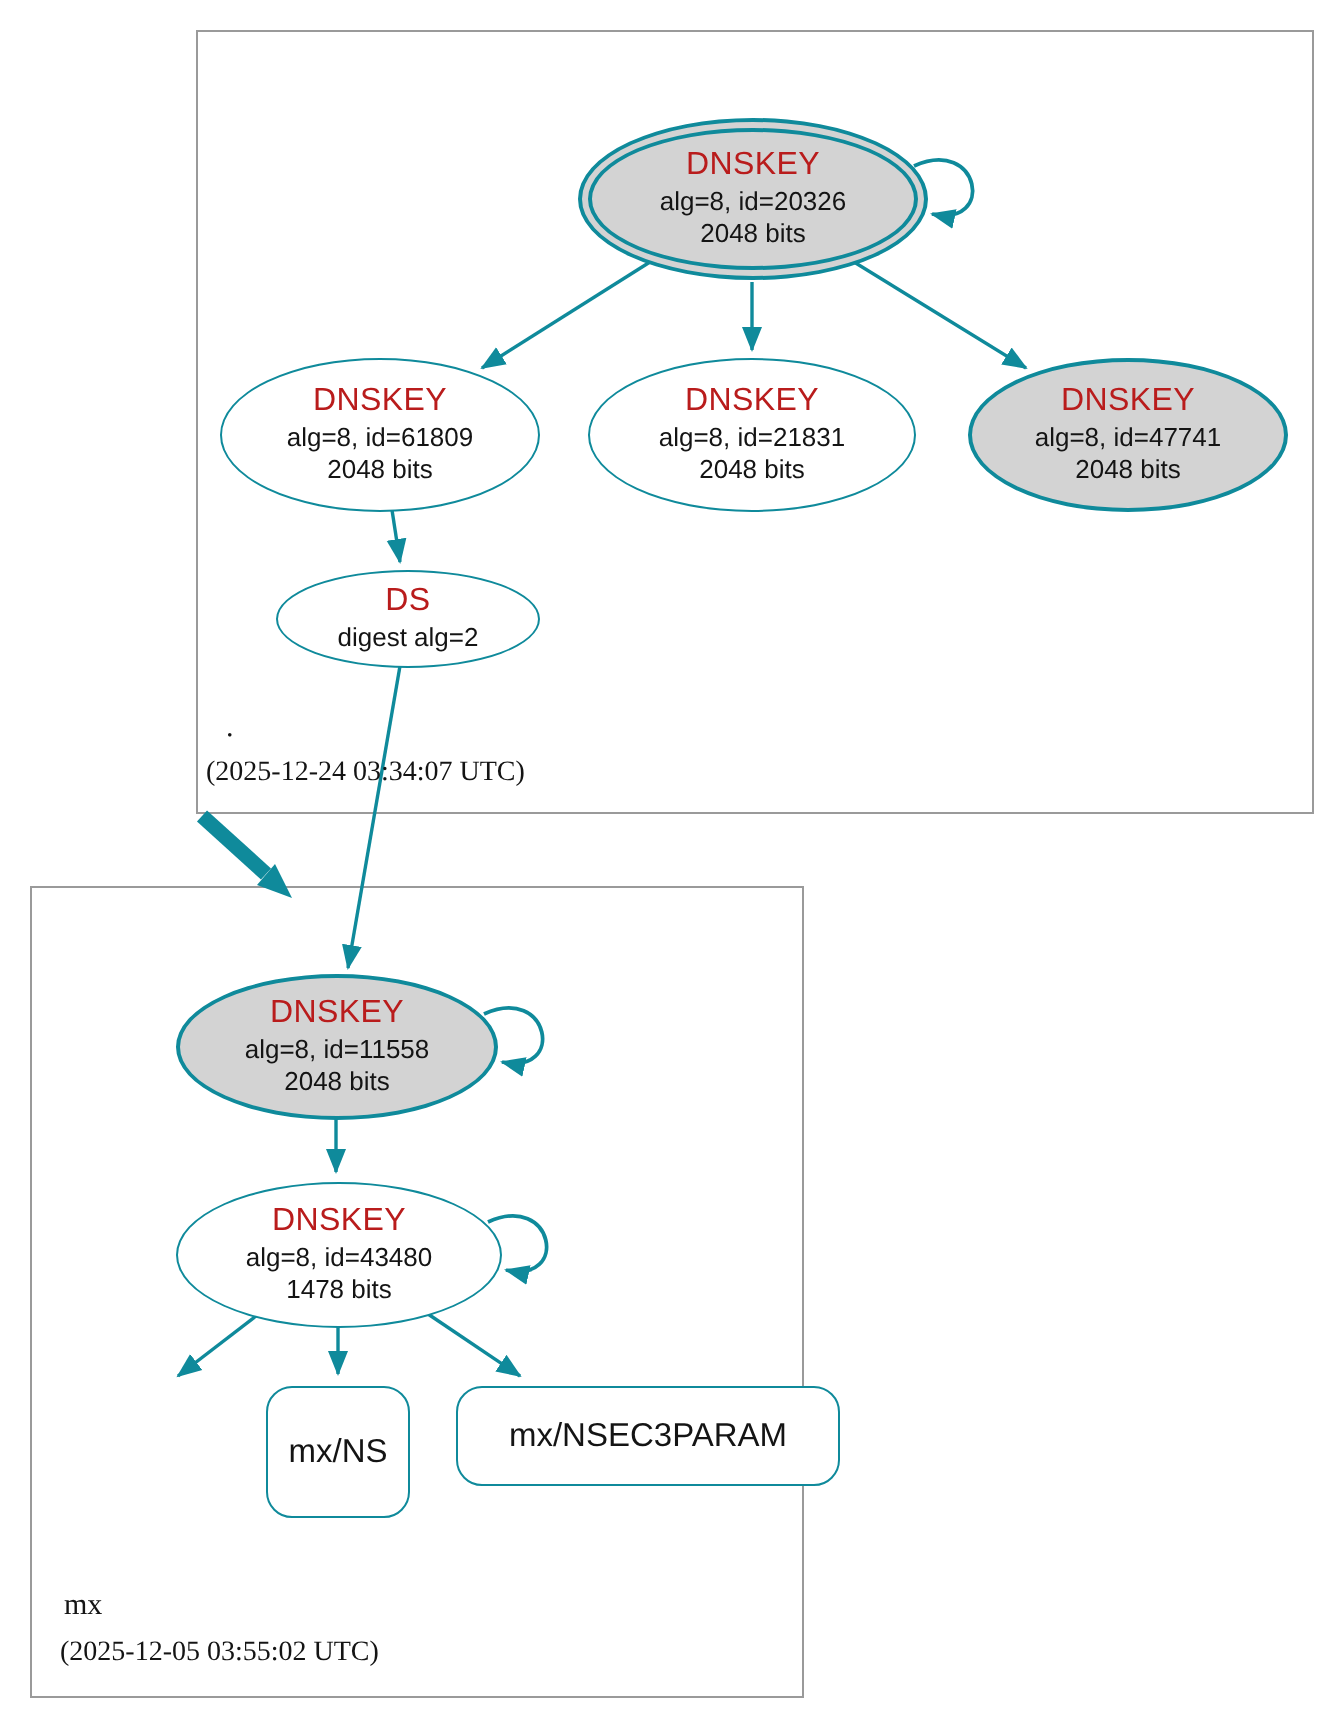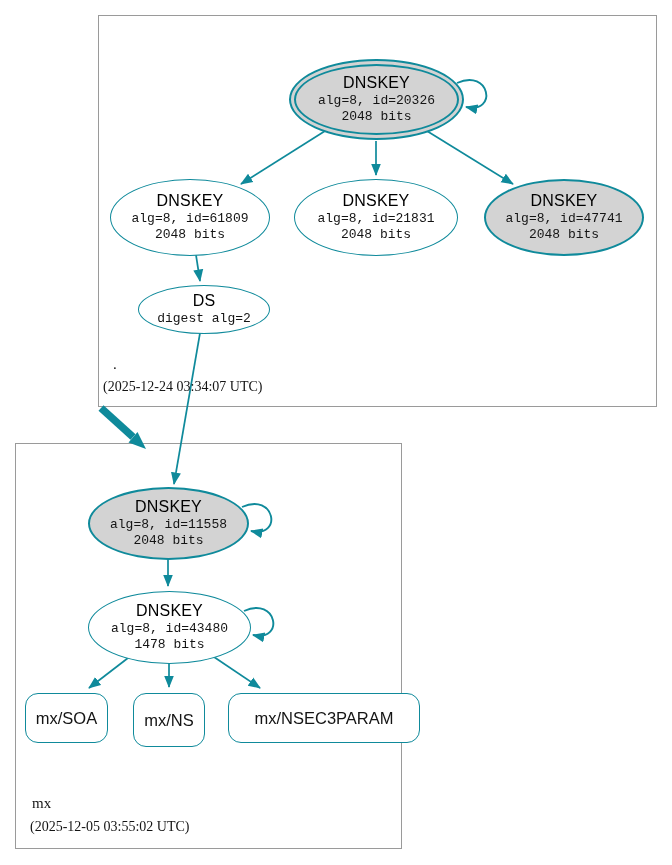--- a/index.html
+++ b/index.html
@@ -23,22 +23,22 @@
     box-sizing:border-box;
     text-align:center;
   }
   .ellipse{border-radius:50%;background:#ffffff;border:1.5px solid #0f8a9b;}
   .ellipse.gray{background:#d3d3d3;}
   .ellipse.thick{border-width:2.6px;}
   .ellipse.medium{border-width:2px;}
   .double-outer{border-radius:50%;border:2px solid #0f8a9b;background:#d3d3d3;padding:3px;box-sizing:border-box;width:100%;height:100%;display:flex;}
   .double-inner{border-radius:50%;border:2px solid #0f8a9b;background:#d3d3d3;flex:1;display:flex;flex-direction:column;align-items:center;justify-content:center;}
   .node-text{display:flex;flex-direction:column;align-items:center;justify-content:center;line-height:1.05;}
-  .node-title{font-size:16px;color:#000000;letter-spacing:.2px;}
-  .node-detail{font-family:Liberation Mono, monospace;font-size:13px;color:#141414;margin-top:2px;}
+  .node-title{font-size:16px;color:#b91c1c;letter-spacing:.2px;}
+  .node-detail{font-family:Liberation Sans, sans-serif;font-size:13px;color:#141414;margin-top:2px;}
   .rrset{
     border:1.6px solid #0f8a9b;border-radius:13px;background:#ffffff;
     font-size:16.5px;color:#141414;
   }
   .zone-label{
     position:absolute;z-index:4;
     font-family:"Liberation Serif", serif;
     color:#141414;
   }
   .zone-name{font-size:15px;}
@@ -138,24 +138,21 @@
   </div>
 
   <div class="node ellipse" style="left:88px;top:591px;width:163px;height:73px;">
     <div class="node-text">
       <span class="node-title">DNSKEY</span>
       <span class="node-detail">alg=8, id=43480</span>
       <span class="node-detail">1478 bits</span>
     </div>
   </div>
 
-  <div class="node rrset" style="left:25px;top:693px;width:83px;height:50px;">
-    <span>mx/SOA</span>
-  </div>
-  <div class="node rrset" style="left:133px;top:693px;width:72px;height:54px;">
+  <div class="node rrset" style="left:133px;top:693px;width:72px;height:66px;">
     <span>mx/NS</span>
   </div>
   <div class="node rrset" style="left:228px;top:693px;width:192px;height:50px;">
     <span>mx/NSEC3PARAM</span>
   </div>
 
   <div class="zone-label zone-name" style="left:32px;top:795px;">mx</div>
   <div class="zone-label zone-ts" style="left:30px;top:819px;">(2025-12-05 03:55:02 UTC)</div>
 
 </div>

